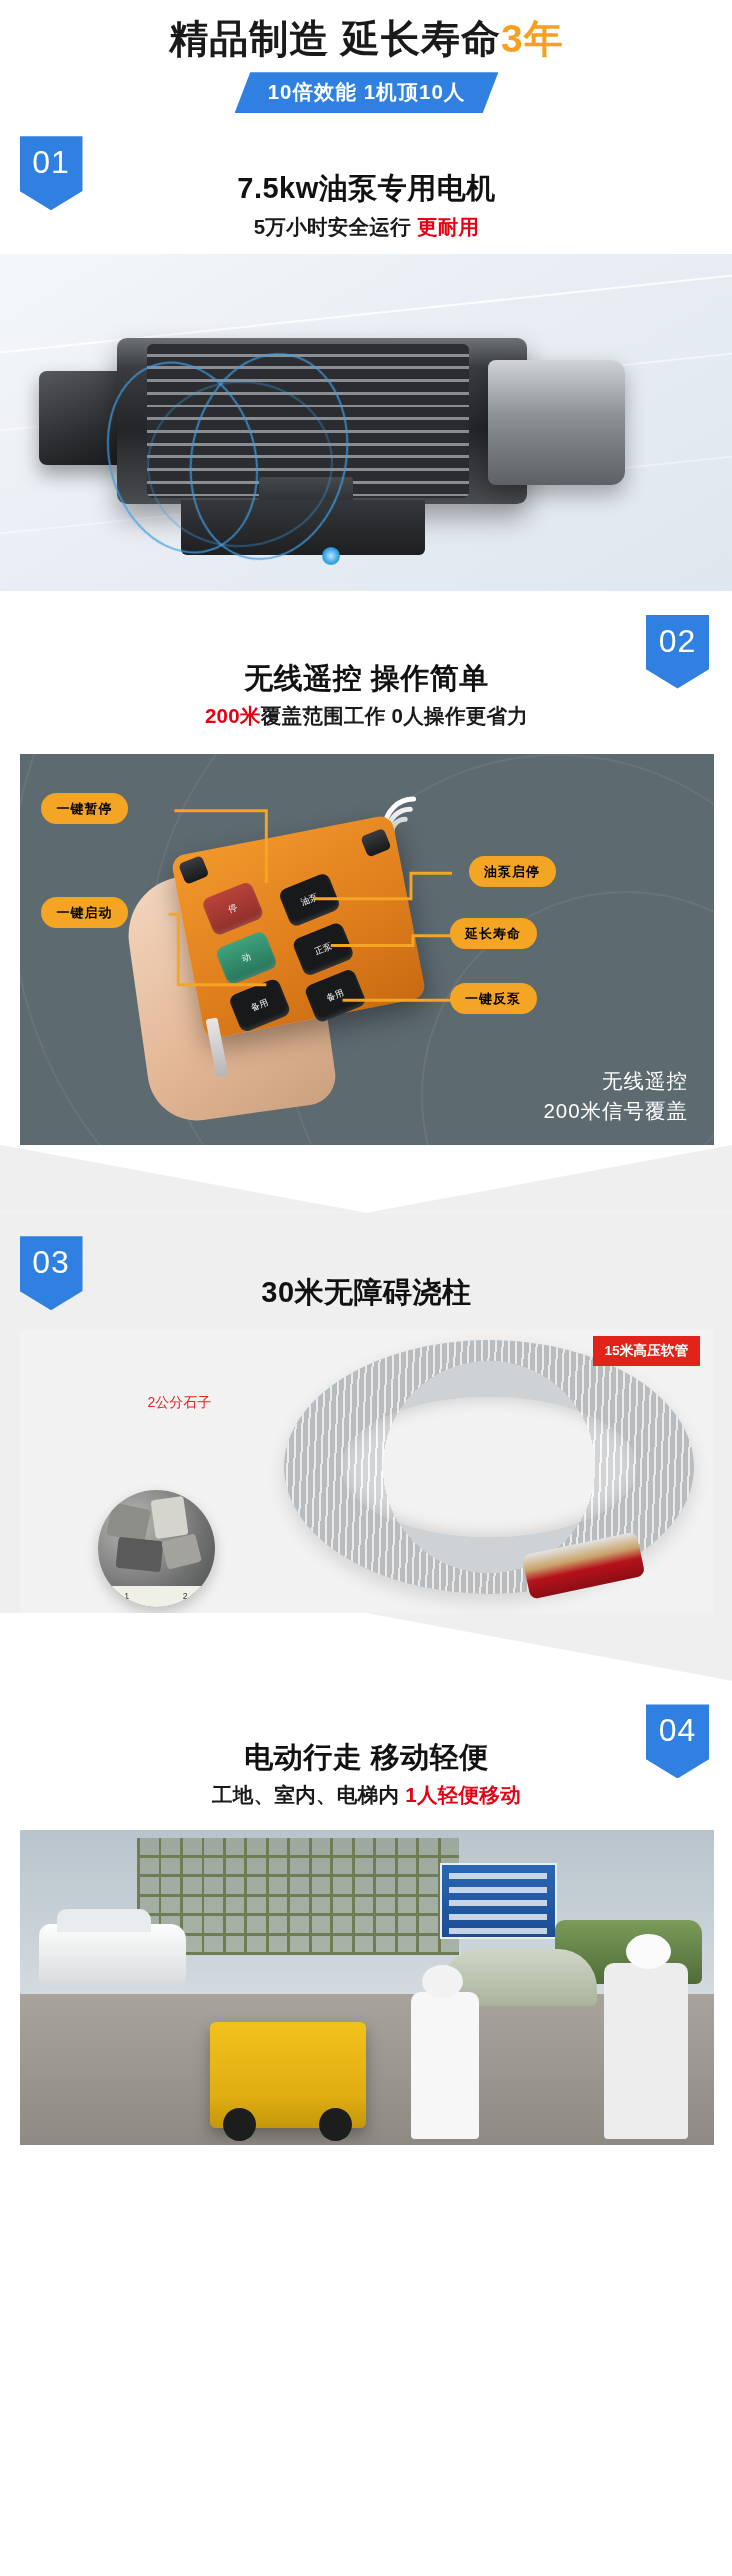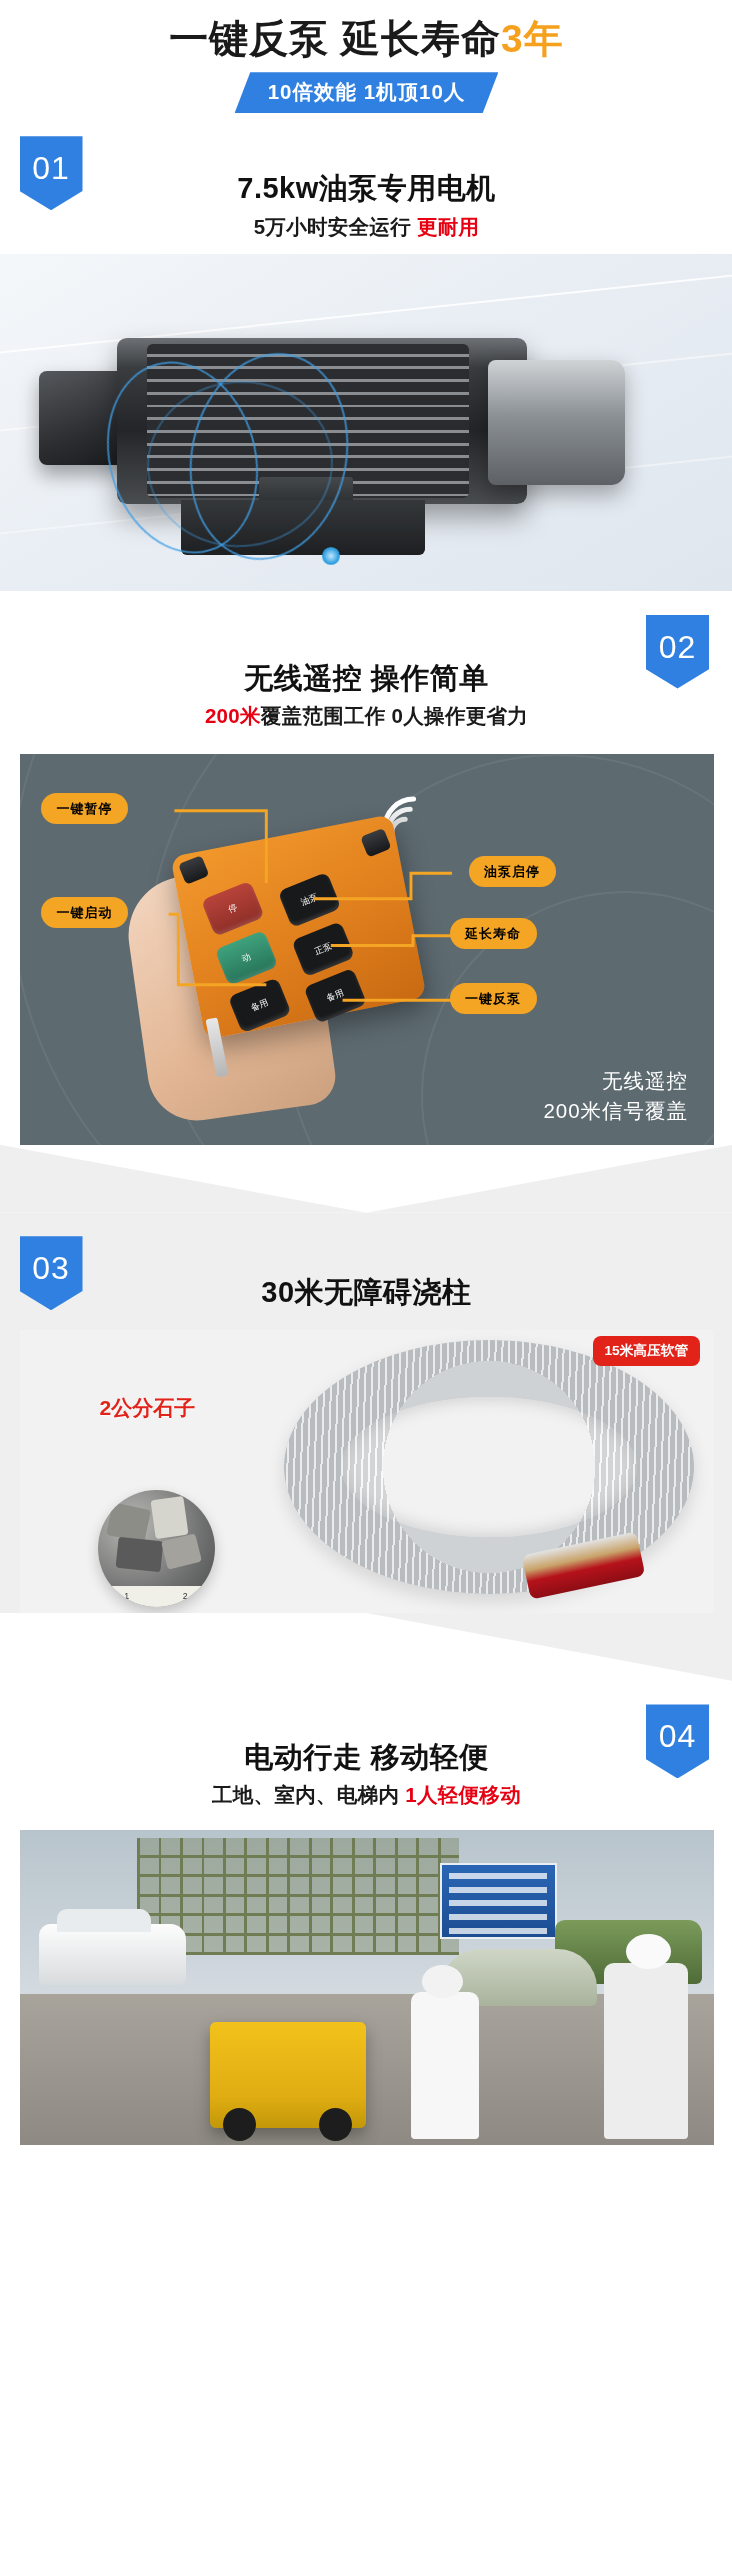--- a/index.html
+++ b/index.html
@@ -26,21 +26,21 @@
   }
 
   
   .sec-head { position: relative; padding: 21.5px 0 13.7px 0; }
   .sec-head.gray { background: #efeff0; }
   .badge {
     position: absolute; top: 23.4px; width: 63px; height: 74px;
     background: #2f80e0; color: #fff;
     font-size: 32px; font-weight: 300; letter-spacing: 1px;
     display: flex; align-items: flex-start; justify-content: center;
-    padding-top: 14px;
+    padding-top: 8px;
     clip-path: polygon(0 0, 100% 0, 100% 74%, 50% 100%, 0 74%);
   }
   .badge.left { left: 19.5px; }
   .badge.right { right: 24px; }
   .sec-titles { text-align: center; margin-top: 36px; }
   .sec-title {
     font-size: 29px; font-weight: bold; color: #111; line-height: 1.25;
     letter-spacing: 0.5px;
   }
   .sec-sub {
@@ -201,25 +201,25 @@
   .stone-circle i {
     position: absolute; background: #8d8d88; border-radius: 3.9px; display:block;
   }
   .stone-ruler {
     position: absolute; left: 0; bottom: 0; width: 100%; height: 21.5px;
     background: #f0efe8; color: #333; font-size: 8.8px;
     display: flex; align-items: center; justify-content: space-around;
   }
   .tag-red {
     position: absolute; background: #e2231a; color: #fff; font-weight: bold;
-    font-size: 13.7px; padding: 5.9px 11.7px; border-radius: 8px; white-space: nowrap;
+    font-size: 13.7px; padding: 5.9px 11.7px; border-radius: 0; white-space: nowrap;
   }
   .tag-text-red {
-    position: absolute; color: #e2231a; font-weight: bold; font-size: 21px;
-    white-space: nowrap; text-shadow: 0 1px 2px rgba(255,255,255,.9);
+    position: absolute; color: #e2231a; font-weight: normal; font-size: 14px;
+    white-space: nowrap; text-shadow: 0 1px 2px rgba(255,255,255,.9); margin-left: 48px;
   }
 
   
   .site-photo { position: relative; height: 315px; margin: 7.8px 19.5px 0 19.5px; overflow: hidden; background:#9aa3a8; }
   .sky { position: absolute; inset: 0 0 48% 0; background: linear-gradient(180deg,#b8c4cc,#d3dae0); }
   .ground { position: absolute; inset: 52% 0 0 0; background: linear-gradient(180deg,#a8a49c,#8e8a83); }
   .scaffold { position: absolute; left: 117px; top: 7.8px; width: 322px; height: 117px;
     background: repeating-linear-gradient(90deg,#6f7c54 0 2.9px, rgba(111,124,84,.25) 2.9px 21.5px),
                 repeating-linear-gradient(0deg,#6f7c54 0 2.9px, rgba(111,124,84,.18) 2.9px 19.5px); }
   .banner-blue { position: absolute; left: 420px; top: 33px; width: 117px; height: 76px;
@@ -244,21 +244,21 @@
   .white-band { background: #fff; }
   .gray-band { background: #efeff0; }
 </style>
 </head>
 <body>
 
 <div class="page">
 
   <div class="header">
     <div class="header-title">
-      <span>一键反泵 延长寿命</span><span class="years">3年</span>
+      <span>精品制造 延长寿命</span><span class="years">3年</span>
     </div>
     <div class="header-banner-wrap">
       <div class="header-banner">10倍效能 1机顶10人</div>
     </div>
   </div>
 
   <div class="sec-block white-band">
     <div class="sec-head">
       <div class="badge left">01</div>
       <div class="sec-titles">

